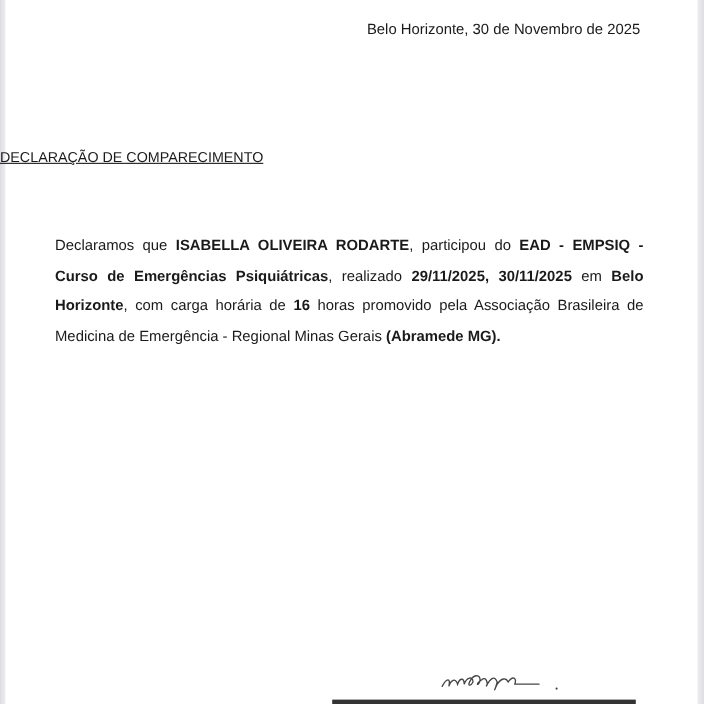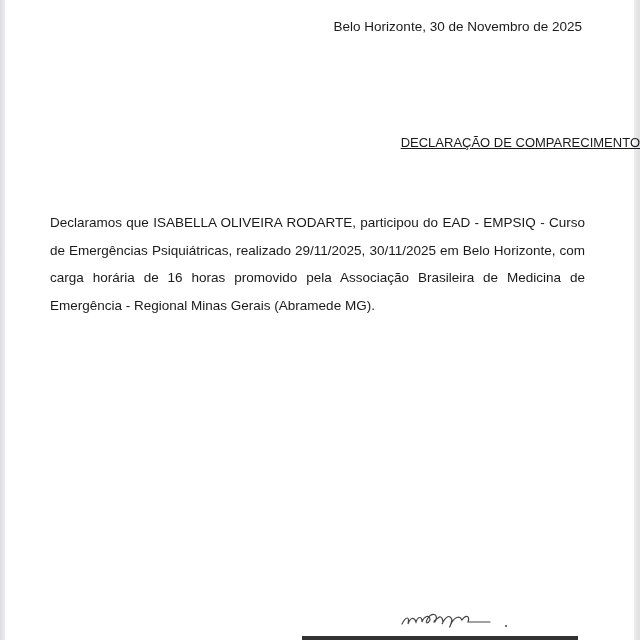--- a/index.html
+++ b/index.html
@@ -16,29 +16,29 @@
     .edge-right {
       position: absolute; right: 0; top: 0; width: 6px; height: 640px;
       background: linear-gradient(to right, #eeeef0, #dedee2);
     }
     .date-line {
       position: absolute; right: 58px; top: 19px;
       font-size: 13.5px; line-height: 16px; white-space: nowrap;
     }
     .doc-title {
       position: absolute; left: 0; width: 640px; top: 135px;
-      text-align: right; font-size: 13px; line-height: 16px;
+      text-align: left; font-size: 13px; line-height: 16px;
       text-decoration: underline;
     }
     .body-text {
       position: absolute; left: 50px; top: 209px; width: 535px;
       font-size: 13.5px; line-height: 27.5px;
       text-align: justify;
     }
-    .body-text b { font-weight: normal; }
+    .body-text b { font-weight: bold; }
     .signature {
       position: absolute; left: 398px; top: 608px; width: 140px; height: 24px;
     }
     .sig-line {
       position: absolute; left: 302px; top: 636px; width: 276px; height: 4px;
       background: #333333;
     }
   </style>
 </head>
 <body>

